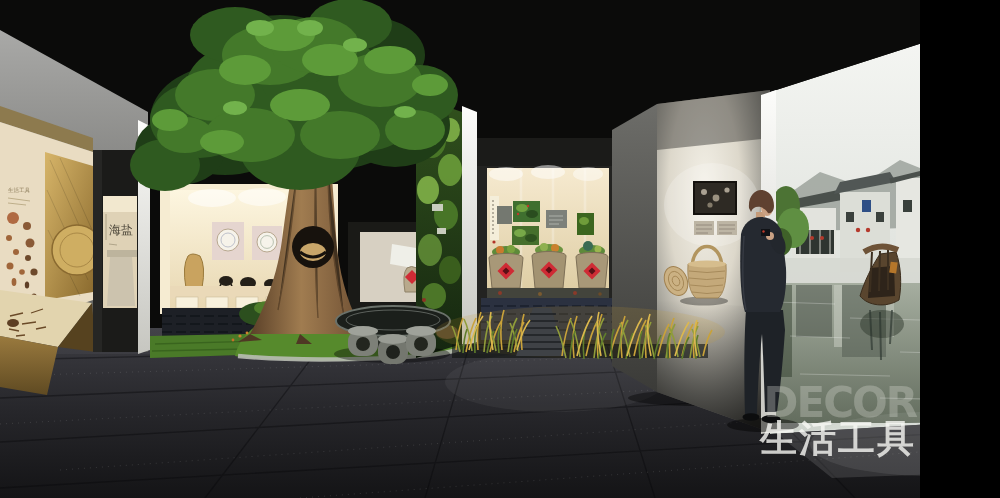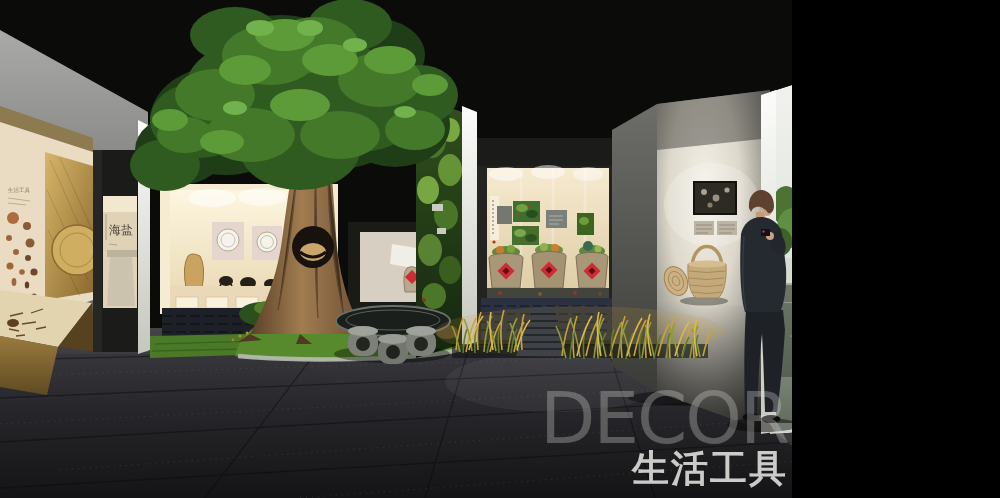--- a/index.html
+++ b/index.html
@@ -1,20 +1,20 @@
 <!DOCTYPE html>
 <html><head>
 <meta charset="utf-8">
 <style>
   html,body{margin:0;padding:0;background:#000;}
-  #stage{position:relative;width:792px;height:498px;overflow:hidden;background:#0b0b0a;
+  #stage{position:relative;width:920px;height:498px;overflow:hidden;background:#0b0b0a;
          font-family:"DejaVu Sans","Liberation Sans",sans-serif;}
   #scene{position:absolute;left:0;top:0;}
   #watermark{position:absolute;right:4px;top:382px;text-align:right;line-height:1;pointer-events:none;}
-  #wm-logo{font-size:72px;font-weight:400;letter-spacing:-2px;color:rgba(225,225,220,0.30);}
+  #wm-logo{font-size:42px;font-weight:700;letter-spacing:-2px;color:rgba(225,225,220,0.30);}
   #wm-name{font-size:37px;font-weight:700;letter-spacing:2px;margin-top:-4px;color:rgba(248,248,244,0.80);}
   text{font-family:"DejaVu Sans","Liberation Sans",sans-serif;}
 </style>
 </head>
 <body>
 
 <div id="stage">
 <svg id="scene" width="1000" height="498" viewBox="0 0 1000 498">
   <defs>
     <linearGradient id="gFloor" x1="0" y1="0" x2="0" y2="1">

